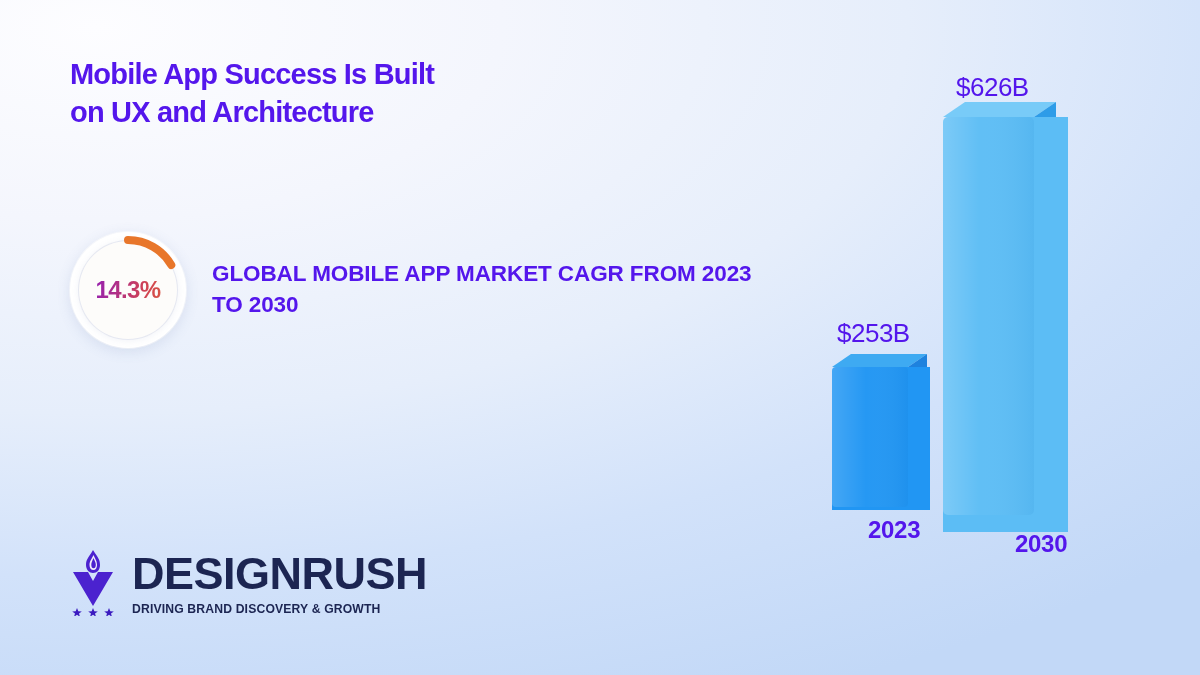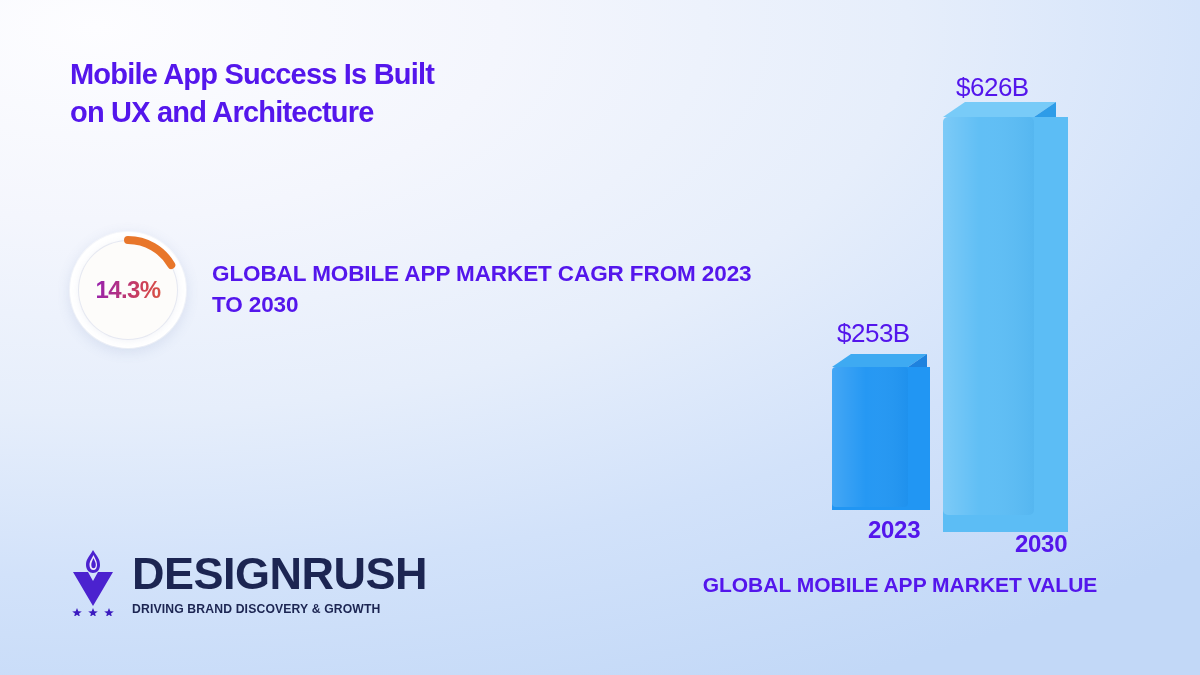--- a/index.html
+++ b/index.html
@@ -239,21 +239,20 @@
             <stop offset="40%" stop-color="#ffffff" stop-opacity="0.03"></stop>
             <stop offset="100%" stop-color="#1579c4" stop-opacity="0.10"></stop>
           </linearGradient>
         </defs>
       </svg>
     </div>
 
     <div class="bar-cat" style="left:185px; top:500px;margin-left:40px;">2030</div>
   </div>
 
-  <div class="chart-caption">GLOBAL MOBILE APP MARKET VALUE</div>
 
   <div class="logo">
     <div class="logo-mark">
       <svg width="58" height="70" viewBox="0 0 58 70">
 
         <path d="M29 4 C25 11 22 13 22 19 C22 24 25.5 27 29 27 C33 27 36 24 36 19 C36 13 33.5 11 29 4 Z" fill="#4b22cf"></path>
         <path d="M29.5 9 C27 14 25.5 15.5 25.5 19 C25.5 22 27 24 29.5 24 C31.6 24 33 22 33 19 C33 15.5 31.8 14 29.5 9 Z" fill="#ffffff" opacity="0.92"></path>
         <path d="M29.5 12 C28 15.5 27.3 16.5 27.3 19 C27.3 21 28.2 22.3 29.5 22.3 C30.9 22.3 31.8 21 31.8 19 C31.8 16.5 31 15.5 29.5 12 Z" fill="#4b22cf"></path>
 
         <path d="M9 26 L24 26 L29 35 L34 26 L49 26 L29 60 Z" fill="#4b22cf"></path>

